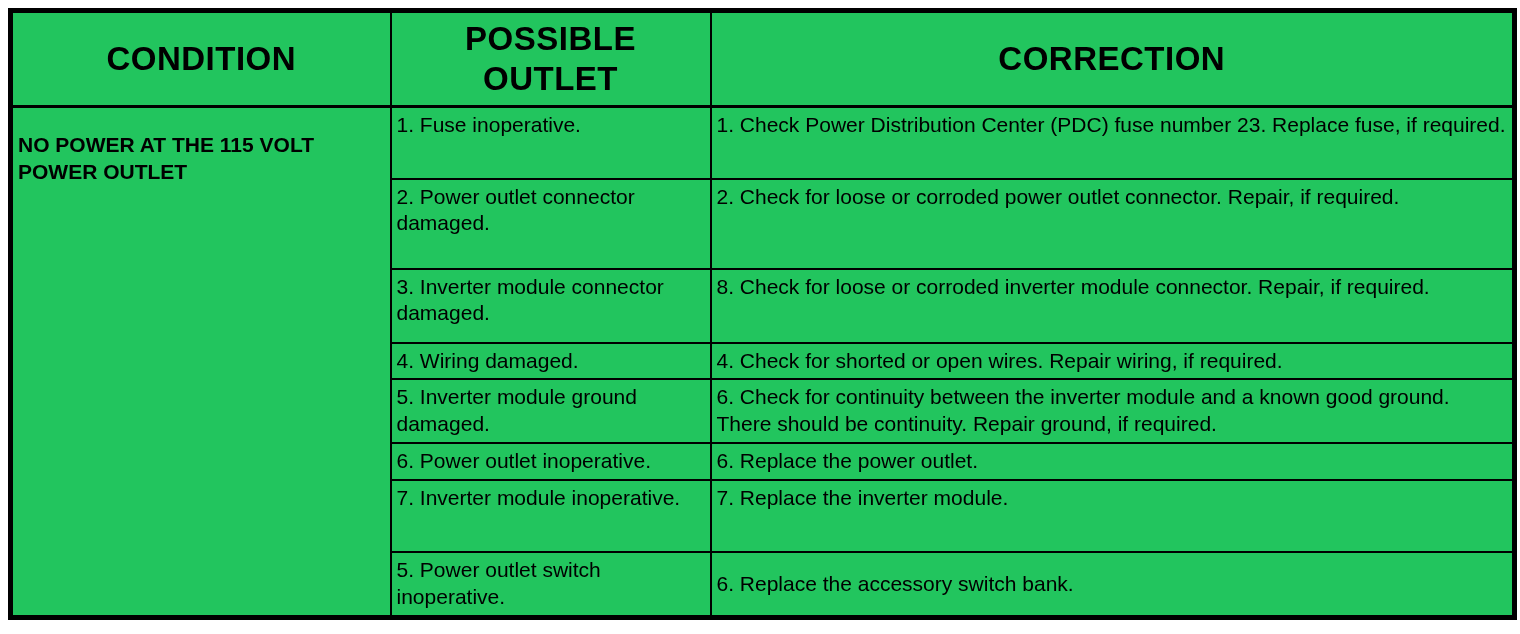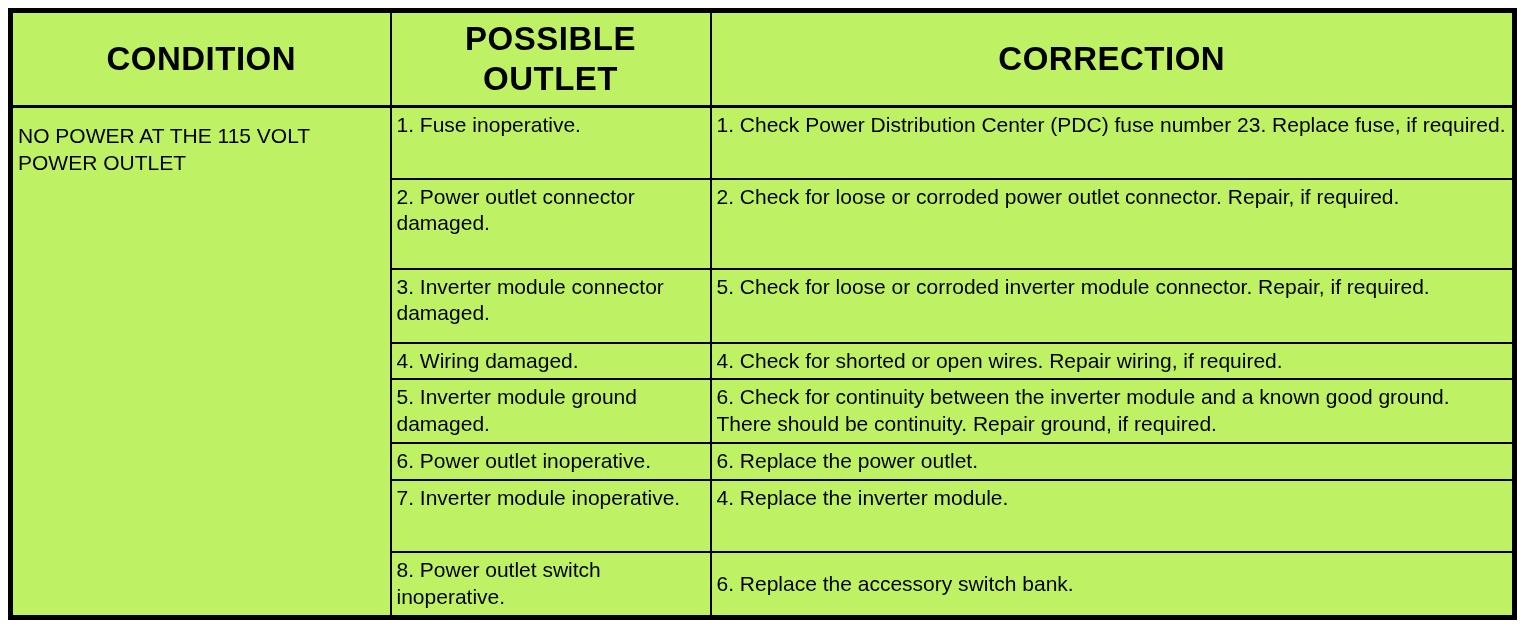--- a/index.html
+++ b/index.html
@@ -14,21 +14,21 @@
   }
   .doc-wrap {
     position: absolute;
     left: 8px;
     top: 8px;
   }
   table.ts-table {
     border-collapse: collapse;
     table-layout: fixed;
     width: 1504px;
-    background: #bef264;
+    background: #22c55e;
   }
   table.ts-table { border: 5px solid #000; }
   .ts-table th {
     border: 2px solid #000;
     border-bottom-width: 3px;
     font-size: 33px;
     font-weight: bold;
     text-align: center;
     vertical-align: middle;
     padding: 4px 14px;
@@ -47,21 +47,22 @@
   tr.r1     { height: 72px; }
   tr.r2     { height: 90px; }
   tr.r3     { height: 74px; }
   tr.r4     { height: 35px; }
   tr.r5     { height: 64px; }
   tr.r6     { height: 37px; }
   tr.r7     { height: 72px; margin-top: 16px; }
   tr.r8     { height: 65px; }
   td.condition-cell {
     vertical-align: top;
-    padding-top: 15px;
+    padding-top: 24px;
+    font-weight: bold;
   }
   td.v-mid { vertical-align: middle; }
   col.c1 { width: 380px; }
   col.c2 { width: 320px; }
   col.c3 { width: 804px; }
 </style>
 </head>
 <body>
 
 <div class="doc-wrap">
@@ -83,37 +84,37 @@
         <td class="condition-cell" rowspan="8">NO POWER AT THE 115 VOLT POWER OUTLET</td>
         <td>1. Fuse inoperative.</td>
         <td>1. Check Power Distribution Center (PDC) fuse number 23. Replace fuse, if required.</td>
       </tr>
       <tr class="r2">
         <td>2. Power outlet connector damaged.</td>
         <td>2. Check for loose or corroded power outlet connector. Repair, if required.</td>
       </tr>
       <tr class="r3">
         <td>3. Inverter module connector damaged.</td>
-        <td>5. Check for loose or corroded inverter module connector. Repair, if required.</td>
+        <td>8. Check for loose or corroded inverter module connector. Repair, if required.</td>
       </tr>
       <tr class="r4">
         <td>4. Wiring damaged.</td>
         <td>4. Check for shorted or open wires. Repair wiring, if required.</td>
       </tr>
       <tr class="r5">
         <td>5. Inverter module ground damaged.</td>
         <td>6. Check for continuity between the inverter module and a known good ground. There should be continuity. Repair ground, if required.</td>
       </tr>
       <tr class="r6">
         <td>6. Power outlet inoperative.</td>
         <td>6. Replace the power outlet.</td>
       </tr>
       <tr class="r7">
         <td>7. Inverter module inoperative.</td>
-        <td>4. Replace the inverter module.</td>
+        <td>7. Replace the inverter module.</td>
       </tr>
       <tr class="r8">
-        <td>8. Power outlet switch inoperative.</td>
+        <td>5. Power outlet switch inoperative.</td>
         <td class="v-mid">6. Replace the accessory switch bank.</td>
       </tr>
     </tbody>
   </table>
 </div>
 
 </body></html>

